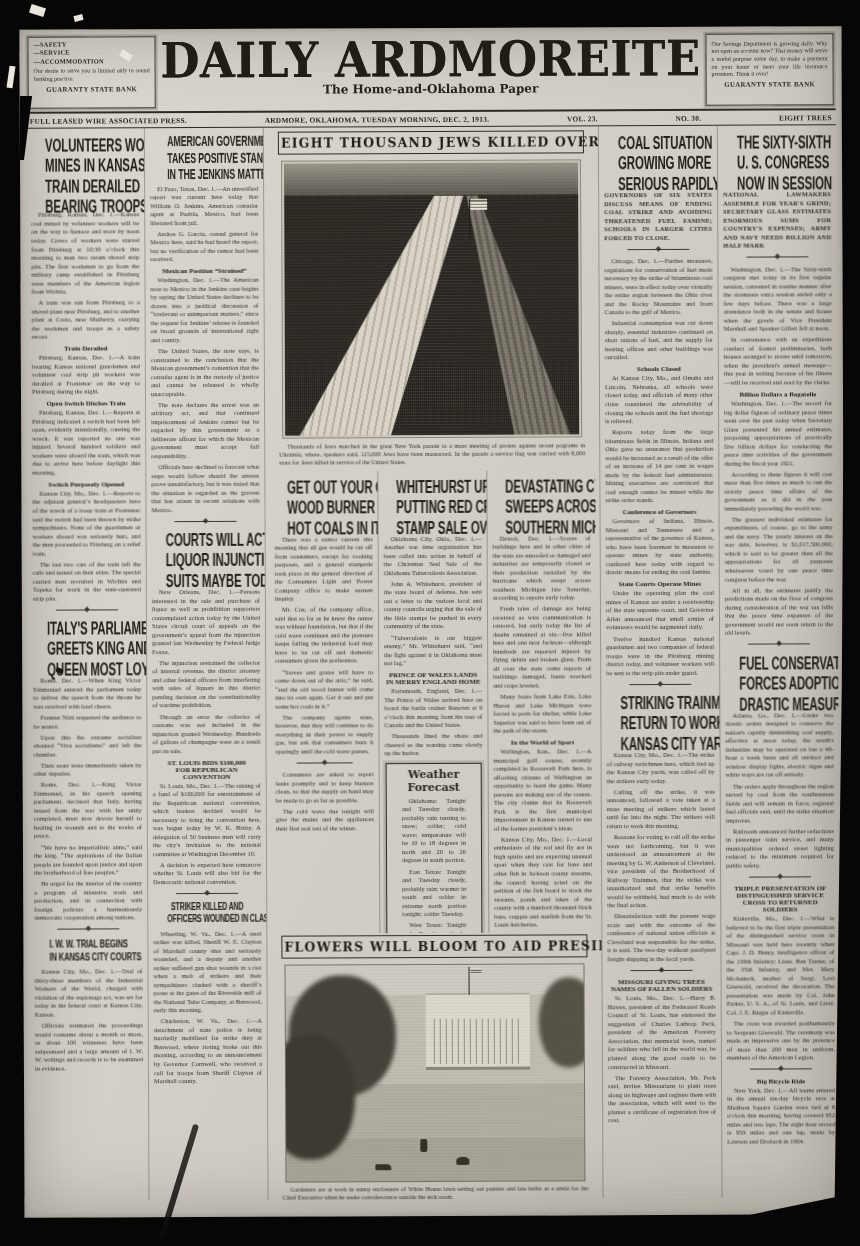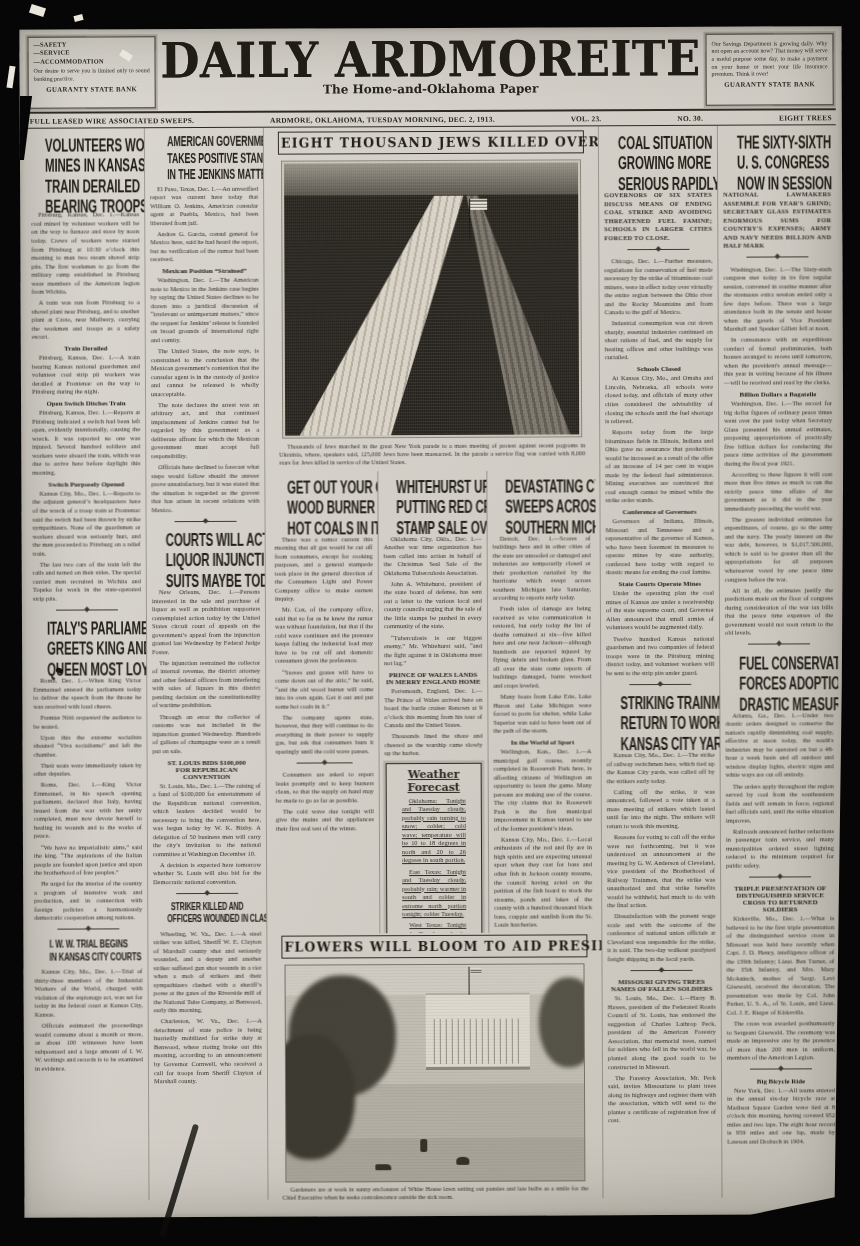--- a/index.html
+++ b/index.html
@@ -41,21 +41,21 @@
   .dv{height:8px;margin:3px auto 4px;width:58%;position:relative;}
   .dv::before{content:"";position:absolute;left:0;right:0;top:3.5px;border-top:1px solid #3c392f;}
   .dv::after{content:"";position:absolute;left:50%;top:1.6px;width:4.4px;height:4.4px;background:#3c392f;transform:translateX(-50%) rotate(45deg);}
   .banner{flex:none;border:1.5px solid #2e2b24;margin:2px 10px 4px;padding:3px 2px;text-align:center;
       font-family:"DejaVu Serif",serif;font-weight:bold;font-size:12.5px;letter-spacing:1.2px;white-space:nowrap;color:#211e18;}
   .cap{flex:none;font-size:6.2px;line-height:1.32;margin:0 10px 4px;text-align:justify;text-indent:8px;color:#35322b;}
   .mid-cols{flex:none;display:flex;height:462px;overflow:hidden;}
   .mcol{flex:1 1 0;min-width:0;padding:2px 5px 0;border-right:1px solid rgba(35,32,25,.32);overflow:hidden;}
   .mcol:last-child{border-right:none;}
   
-  .wbox{border:1px solid #2e2b24;box-shadow:0 0 0 2.5px rgba(46,43,36,.18);margin:5px 1px 4px;padding:4px 15px 5px;text-decoration:underline;}
+  .wbox{border:1px solid #2e2b24;box-shadow:0 0 0 2.5px rgba(46,43,36,.18);margin:5px 1px 4px;padding:4px 15px 5px;}
   .wtitle{text-align:center;font-family:"DejaVu Serif",serif;font-weight:bold;font-size:11px;margin:0 0 3px;}
   
   .photo1{flex:none;position:relative;height:276px;margin:2px 13px 4px;background:#24211c;
       border:1px solid #8d887d;box-shadow:inset 0 0 0 2px #c9c4b8;overflow:hidden;}
   .ph-sky{position:absolute;top:2px;left:2px;right:2px;height:32px;background:linear-gradient(#938f85,#555149);}
   .ph-road{position:absolute;inset:2px;clip-path:polygon(51% 12%,61% 12%,36% 100%,5% 100%);
       background:repeating-linear-gradient(101deg,#d8d3c6 0 5px,#b3ac9e 5px 7px);}
   .ph-road2{position:absolute;inset:2px;clip-path:polygon(62% 12%,66% 12%,97% 100%,78% 100%);
       background:repeating-linear-gradient(79deg,#8e887c 0 4px,#6a645a 4px 7px);opacity:.8;}
   .ph-flag{position:absolute;top:38px;left:63%;width:17px;height:11px;
@@ -122,21 +122,21 @@
       <h1 class="title">DAILY ARDMOREITE</h1>
       <div class="subtitle">The Home-and-Oklahoma Paper</div>
     </div>
     <div class="ad">
       <p class="ad-txt">Our Savings Department is growing daily. Why not open an account now? That money will serve a useful purpose some day, to make a payment on your home or meet your life insurance premium. Think it over!</p>
       <div class="ad-bank">GUARANTY STATE BANK</div>
     </div>
   </div>
 
   <div class="dateline">
-    <span>FULL LEASED WIRE ASSOCIATED SWEEPS.</span>
+    <span>FULL LEASED WIRE ASSOCIATED PRESS.</span>
     <span>ARDMORE, OKLAHOMA, TUESDAY MORNING, DEC. 2, 1913.</span>
     <span>VOL. 23.</span>
     <span>NO. 30.</span>
     <span>EIGHT TREES</span>
   </div>
 
   <div class="bodygrid">
 
     <div class="ncol">
       <h2 class="head">

